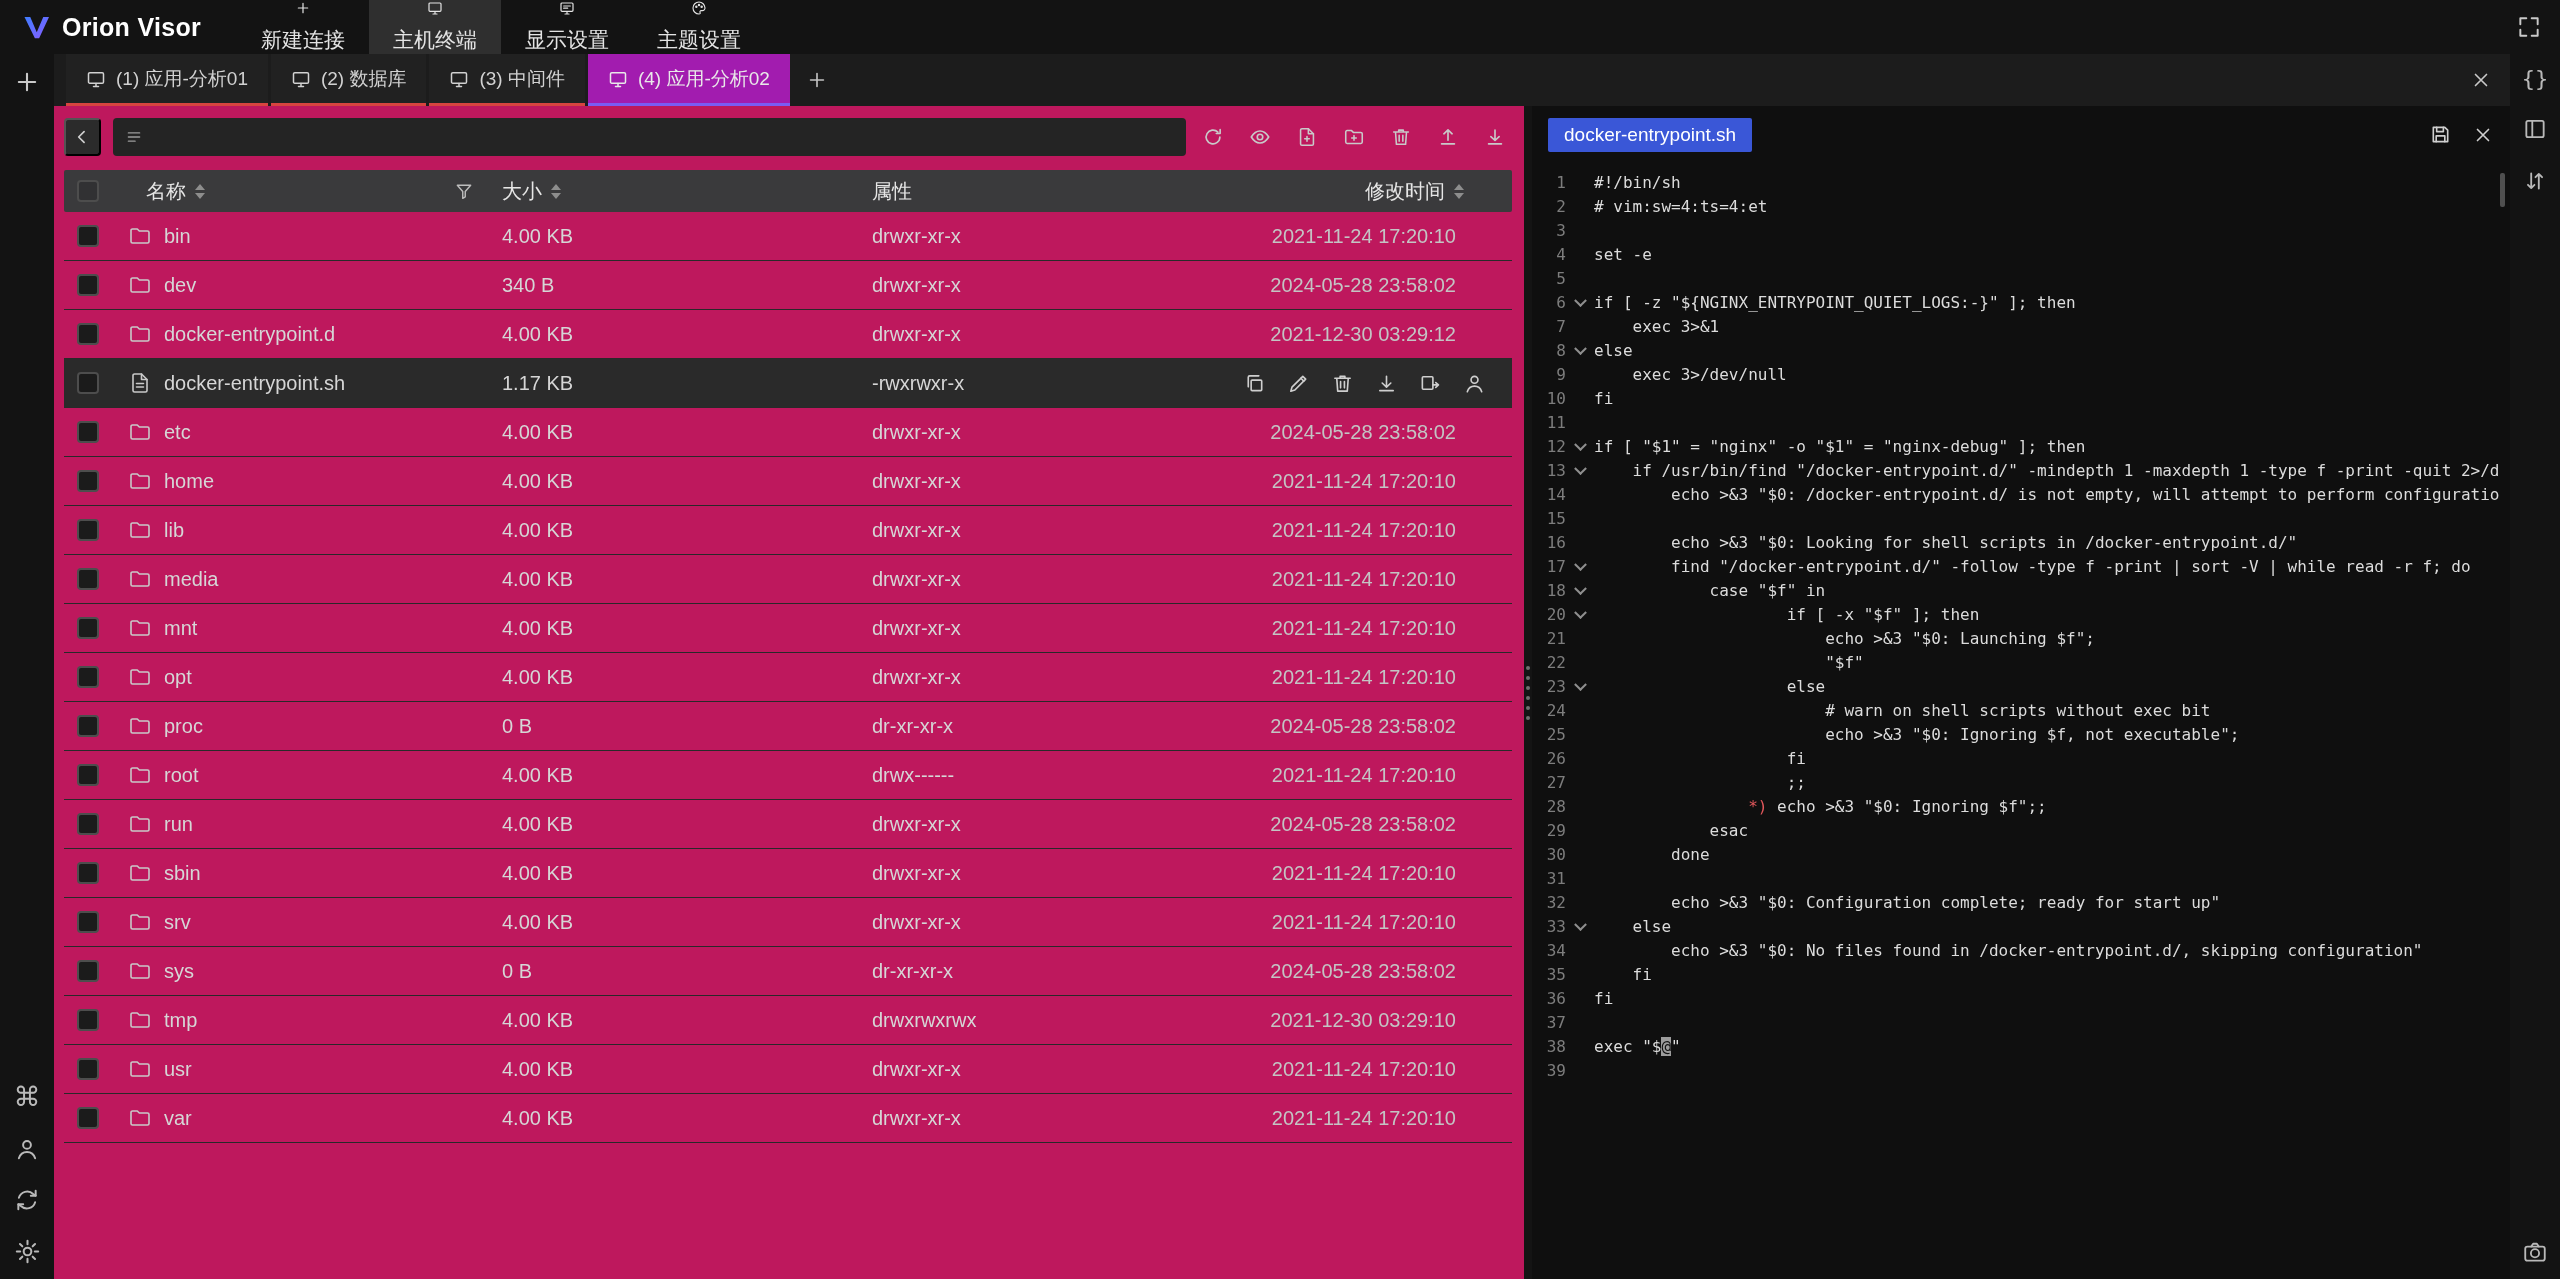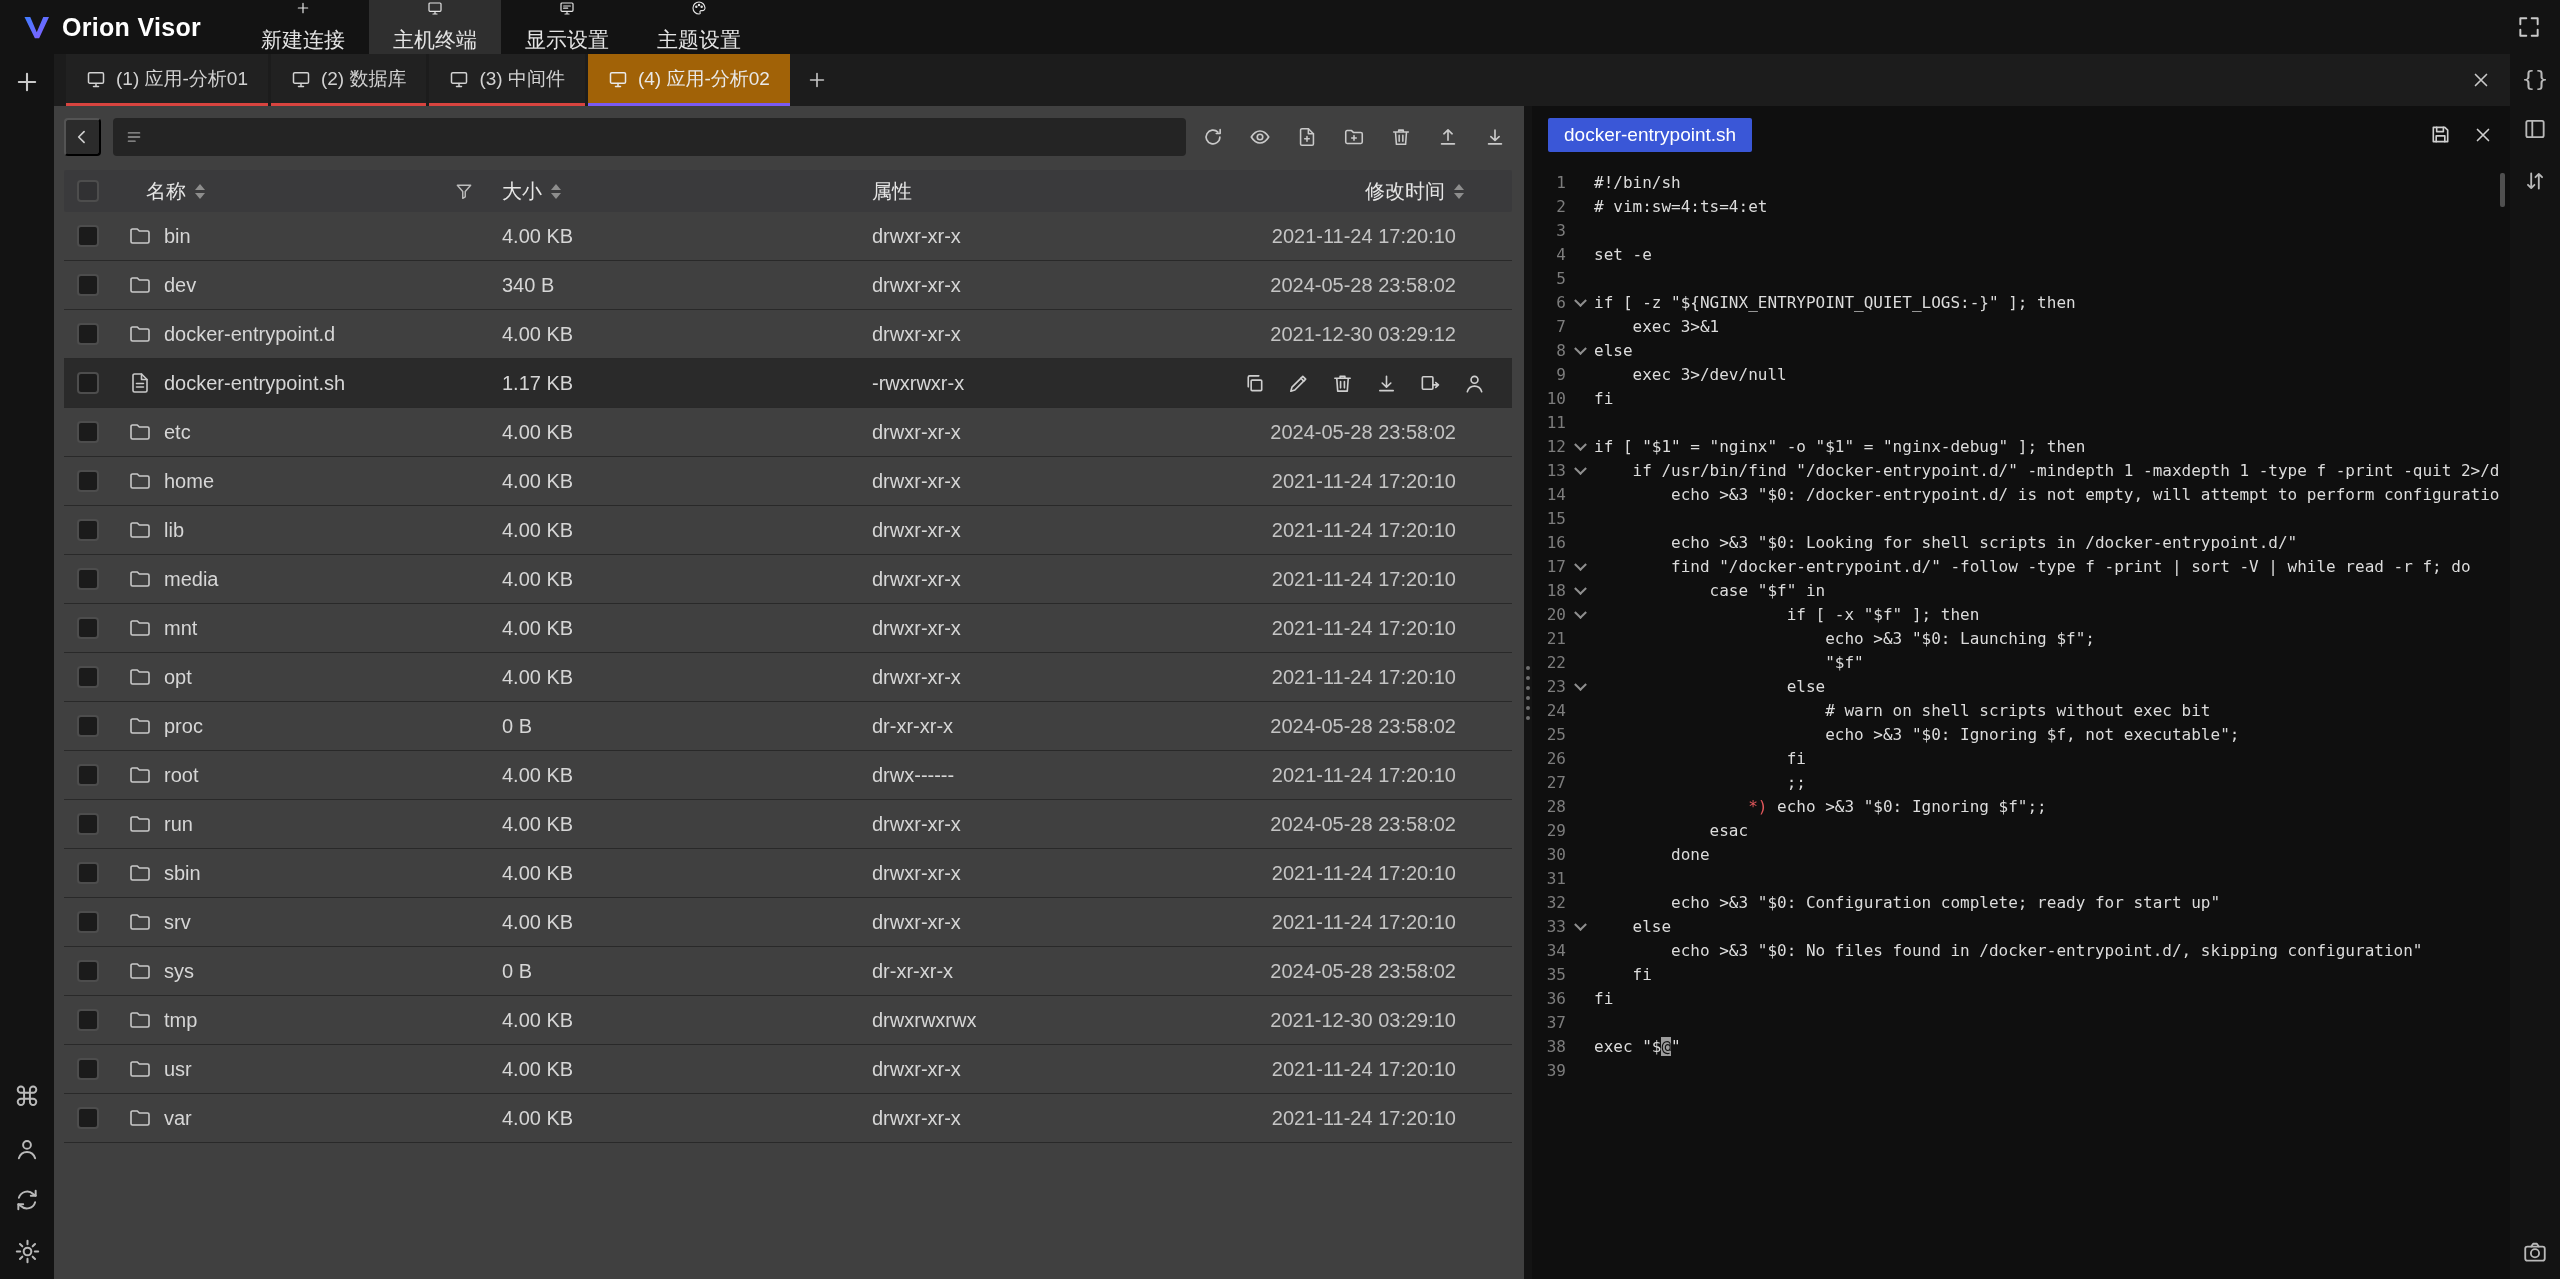--- a/index.html
+++ b/index.html
@@ -24,29 +24,29 @@
   .rightbar { width:50px; background:#131313; display:flex; flex-direction:column; align-items:center; padding:14px 0 14px; gap:26px; flex-shrink:0; }
   .rightbar .cam { margin-top:auto; }
   .sidebar-ic { color:#b9b9b9; }
   .glyph { color:#b9b9b9; font-size:27px; line-height:1; }
 
   .main { flex:1; display:flex; flex-direction:column; min-width:0; }
 
   
   .tabbar { height:52px; background:#1c1c1c; display:flex; align-items:stretch; padding-left:12px; flex-shrink:0; }
   .tab { display:flex; align-items:center; gap:10px; padding:0 20px; font-size:19px; color:#d2d2d2; background:#212121; border-bottom:3px solid transparent; margin-right:3px; cursor:pointer; }
-  .tab.active { background:#a16207; color:#e9e9e9; }
+  .tab.active { background:#a21caf; color:#e9e9e9; }
   .tab-add { width:48px; display:flex; align-items:center; justify-content:center; color:#c2c2c2; cursor:pointer; }
   .tabbar-close { margin-left:auto; margin-right:18px; align-self:center; }
 
   
   .content { flex:1; display:flex; min-height:0; background:#101010; }
 
   
-  .file-panel { flex:0 0 1470px; background:#404040; display:flex; flex-direction:column; padding:0 12px 0 10px; min-width:0; }
+  .file-panel { flex:0 0 1470px; background:#be185d; display:flex; flex-direction:column; padding:0 12px 0 10px; min-width:0; }
   .fp-toolbar { height:62px; display:flex; align-items:center; gap:12px; flex-shrink:0; }
   .tb-back { width:38px; height:38px; background:#2b2b2b; border-radius:4px; display:flex; align-items:center; justify-content:center; color:#cfcfcf; cursor:pointer; }
   .tb-input { width:1112px; height:38px; background:#242424; border-radius:4px; display:flex; align-items:center; gap:10px; padding:0 12px; color:#9a9a9a; font-size:19px; cursor:text; }
   .tb-icons { margin-left:auto; display:flex; gap:17px; padding-right:2px; }
   .tb-icons .iconbtn { width:30px; height:30px; }
 
   
   .ftable { display:flex; flex-direction:column; margin-top:2px; }
   .tr { display:grid; grid-template-columns:48px 390px 370px 340px 1fr; align-items:center; height:49px; border-bottom:1px solid #292929; font-size:20px; color:#d6d6d6; }
   .tr.selected { background:#2a2a2a; }

